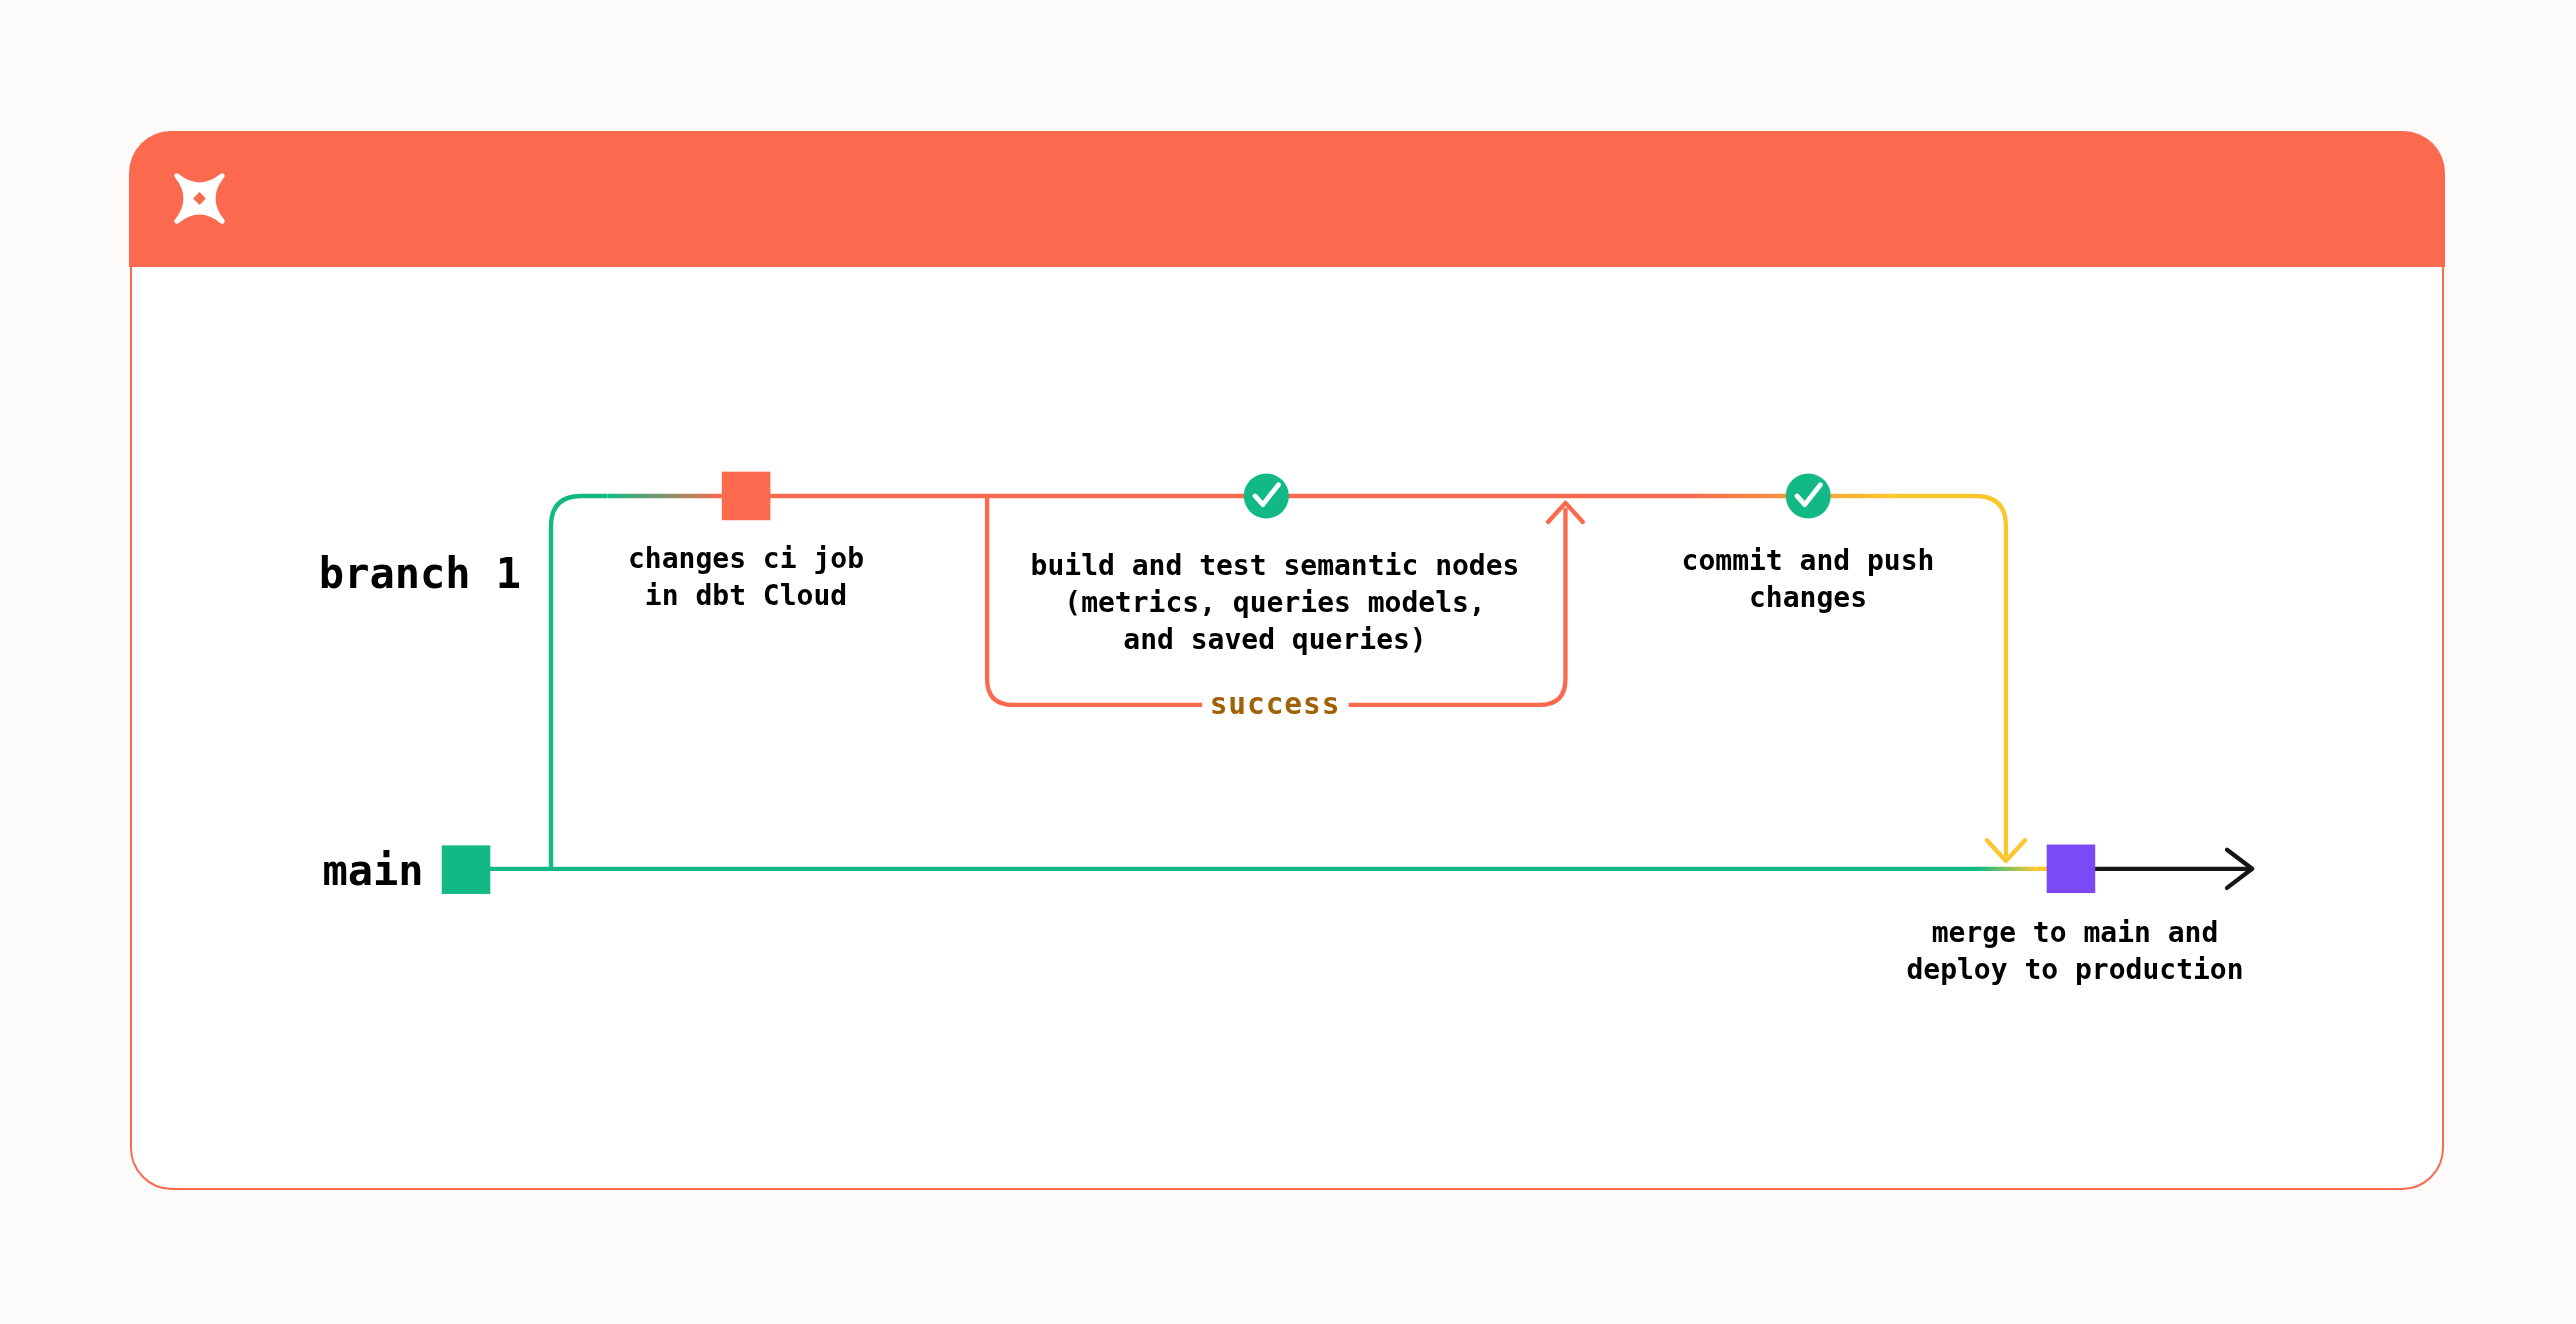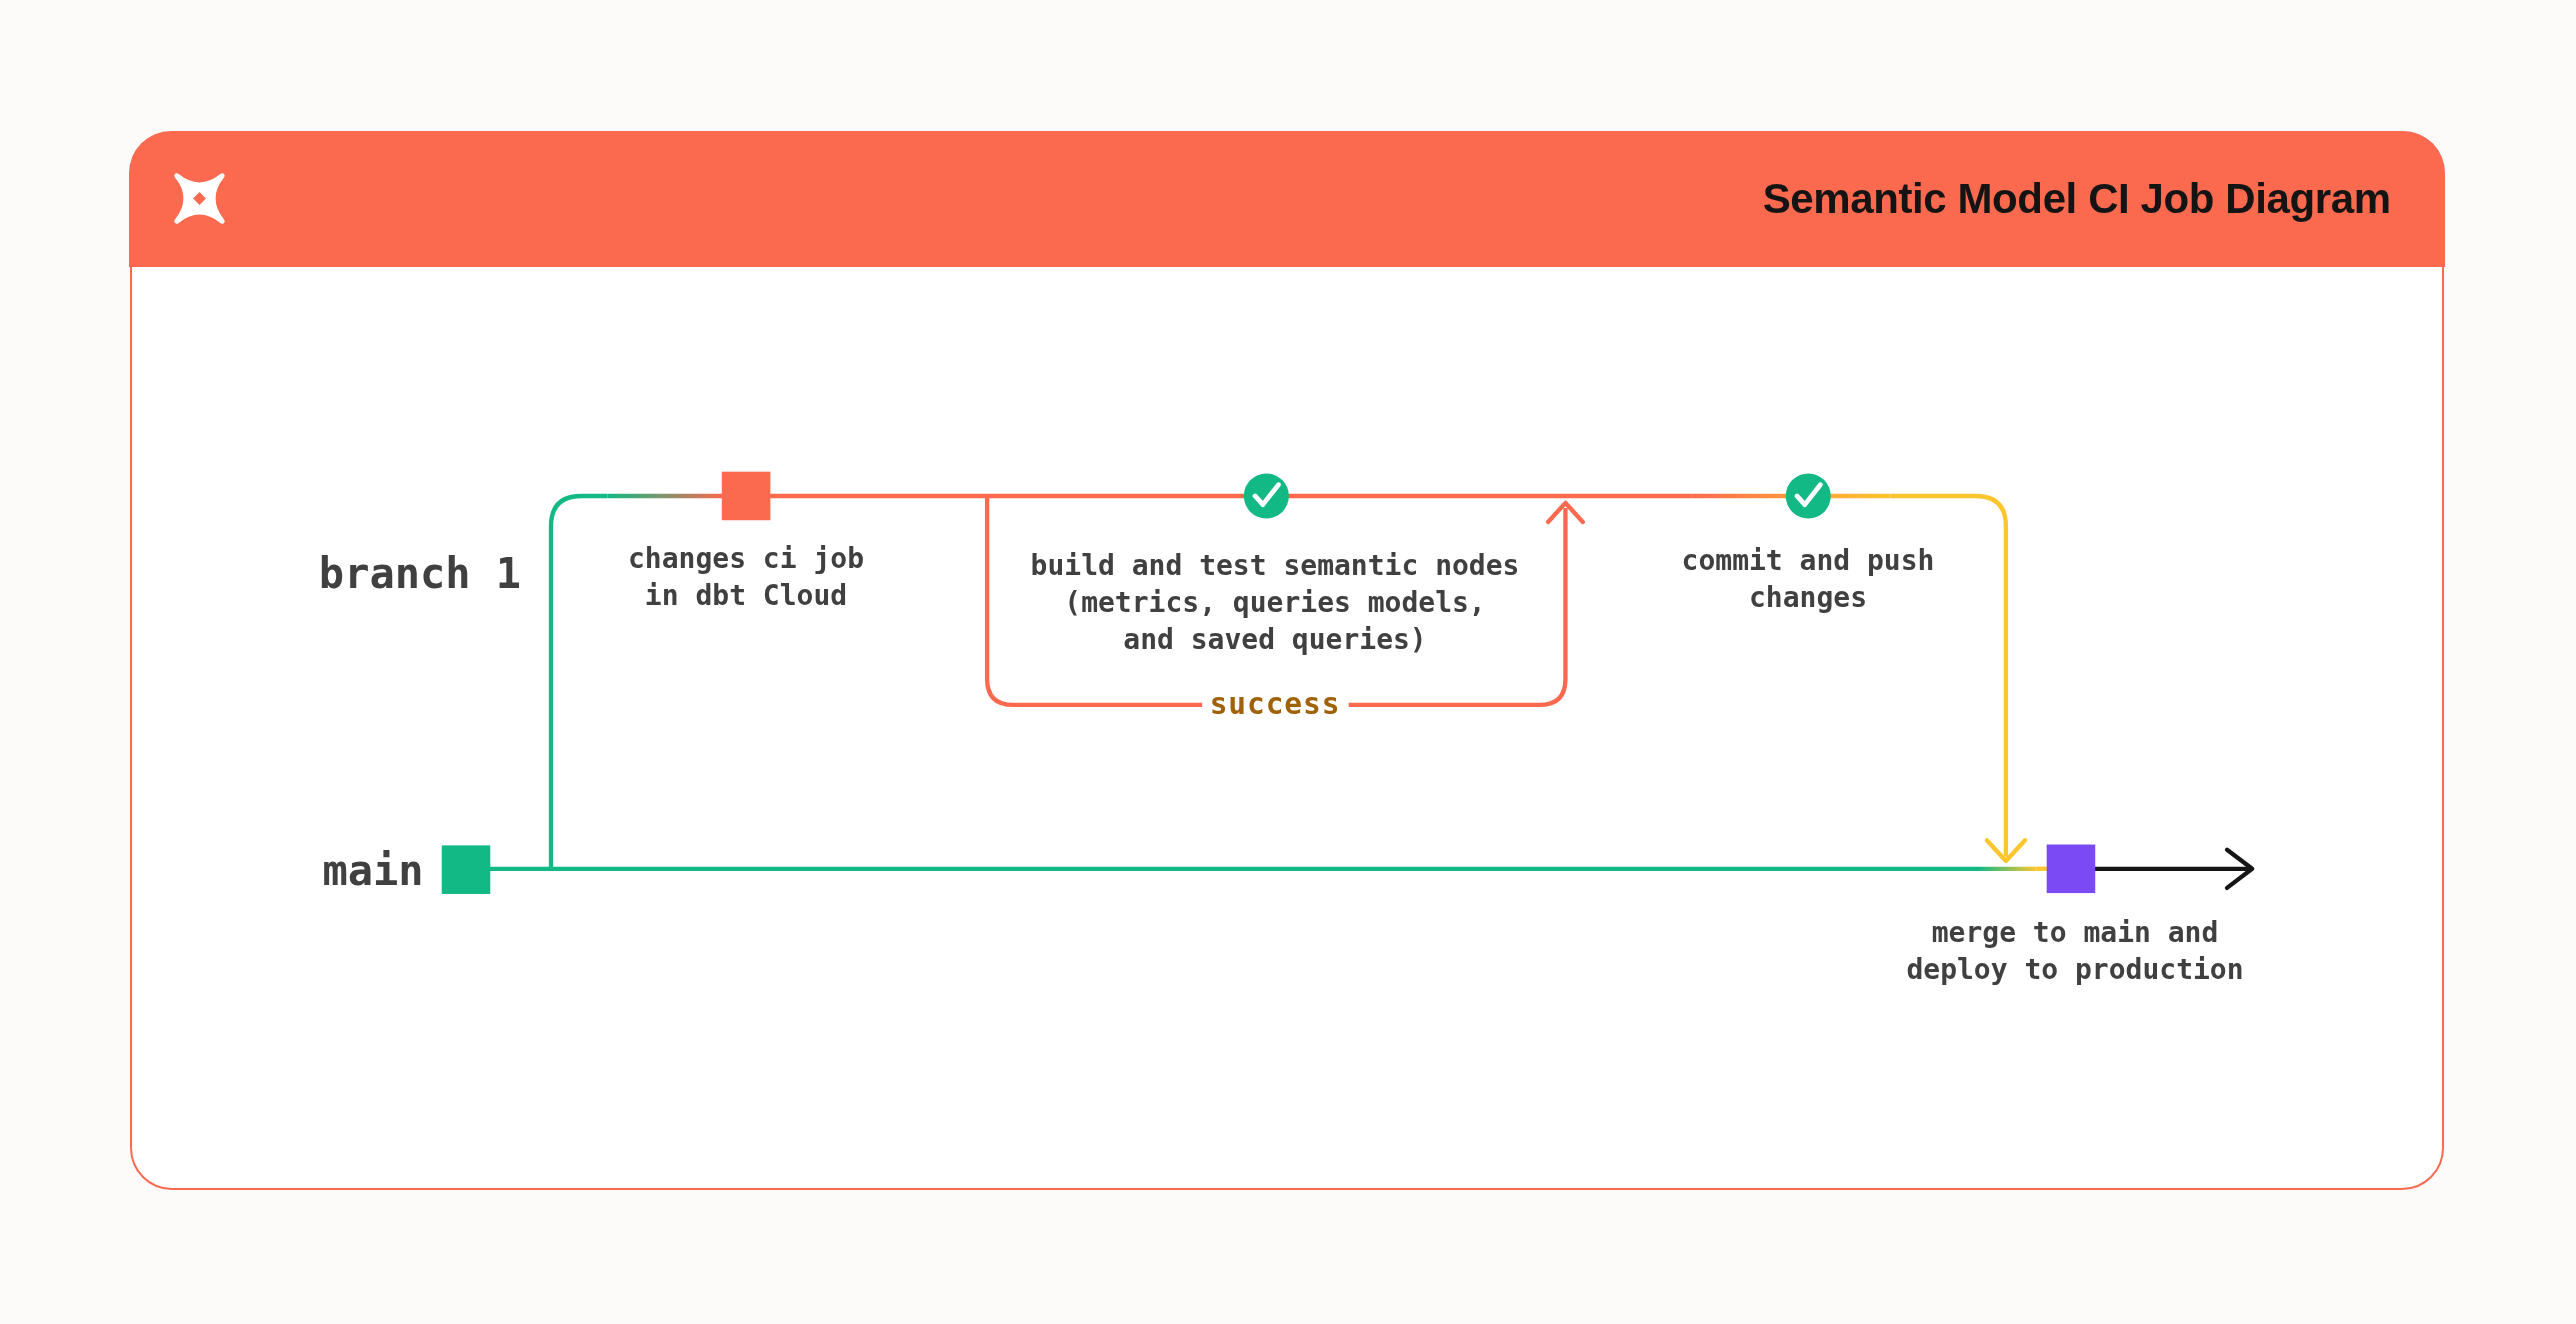--- a/index.html
+++ b/index.html
@@ -23,36 +23,35 @@
     font-family:"Liberation Sans","DejaVu Sans",sans-serif;
     font-weight:bold;font-size:42px;letter-spacing:-0.4px;color:#141414;
     white-space:nowrap;
   }
   .logo{position:absolute;left:35px;top:32px;width:71px;height:71px;}
   
   .diagram-svg{position:absolute;left:0;top:0;width:2576px;height:1324px;z-index:3;}
   
   .lbl{
     position:absolute;z-index:4;transform:translate(-50%,-50%);
-    color:#404040;font-weight:bold;text-align:center;white-space:pre-line;
+    color:#000000;font-weight:bold;text-align:center;white-space:pre-line;
   }
   .lbl-branch{font-size:42px;letter-spacing:0px;}
   .lbl-node{font-size:28px;line-height:37px;}
   .lbl-success{font-size:29.5px;color:#a16207;letter-spacing:0.9px;}
 </style>
 </head>
 <body>
 
 <div class="card">
   <div class="card-header">
     <svg class="logo" viewBox="0 0 100 100">
       <path d="M 18 18 Q 50 44 82 18 Q 56 50 82 82 Q 50 56 18 82 Q 44 50 18 18 Z" fill="#FFFFFF" stroke="#FFFFFF" stroke-width="7" stroke-linejoin="round"></path>
       <path d="M 50 41 L 59 50 L 50 59 L 41 50 Z" fill="#FB6A4F"></path>
     </svg>
-    <div class="header-title">Semantic Model CI Job Diagram</div>
   </div>
 </div>
 
 <svg class="diagram-svg" viewBox="0 0 2970 1527" width="2576" height="1324">
   <defs>
     <linearGradient id="g-green-orange" x1="700" y1="0" x2="835" y2="0" gradientUnits="userSpaceOnUse">
       <stop offset="0" stop-color="#12B985"></stop>
         <stop offset="1" stop-color="#FB6A4F"></stop>
     </linearGradient>
     <linearGradient id="g-orange-yellow" x1="1950" y1="0" x2="2180" y2="0" gradientUnits="userSpaceOnUse">

